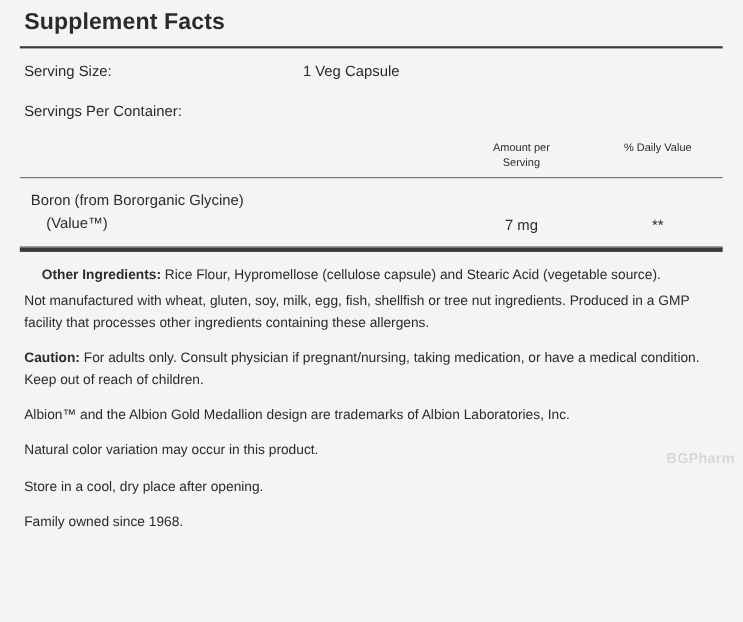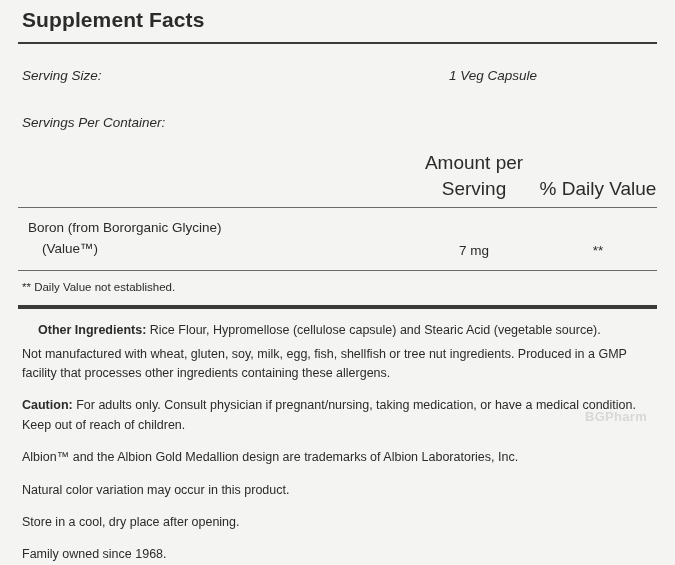--- a/index.html
+++ b/index.html
@@ -34,36 +34,35 @@
   .rule-medium {
     border-bottom: 1px solid #6a6a6a;
   }
   .rule-thick {
     border-bottom: 4px solid #3a3a3a;
   }
   .serving-row {
     display: flex;
     align-items: baseline;
     font-size: 13.5px;
-    padding: 24px 0 8px 4px;
-    font-style: italic;
+    padding: 13px 0 8px 4px;
   }
   .serving-label {
     flex: 0 0 auto;
   }
   .serving-value {
     flex: 1 1 auto;
-    text-align: right;
+    text-align: center;
     padding-right: 120px;
   }
   .amt-header {
     display: flex;
     justify-content: flex-end;
-    align-items: flex-end;
-    font-size: 19px;
+    align-items: flex-start;
+    font-size: 10px;
     padding: 12px 0 6px 0;
   }
   .amt-col {
     width: 130px;
     text-align: center;
     line-height: 1.35;
   }
   .dv-col {
     width: 118px;
     text-align: center;
@@ -100,21 +99,21 @@
   }
   .body-block p.tight {
     margin-bottom: 4px;
     margin-left: 16px;
   }
   .lead {
     font-weight: bold;
   }
   .watermark {
     position: absolute;
-    right: 28px;
+    right: 7px;
     bottom: 6px;
     font-size: 13px;
     font-weight: bold;
     color: #d8d8d6;
     letter-spacing: 0.3px;
     text-align: center;
   }
 </style>
 </head>
 <body>
@@ -147,21 +146,20 @@
     <div class="nutrient-name">
       <span>Boron (from Bororganic Glycine)</span>
       <span class="indent">(Value™)</span>
     </div>
     <div class="amt-col">7 mg</div>
     <div class="dv-col">**</div>
   </div>
 
   <div class="rule-medium"></div>
 
-  <div class="footnote">** Daily Value not established.</div>
 
   <div class="rule-thick"></div>
 
   <div class="body-block">
     <p class="tight">
       <span class="lead">Other Ingredients:</span><span> Rice Flour, Hypromellose (cellulose capsule) and Stearic Acid (vegetable source).</span>
     </p>
     <p>Not manufactured with wheat, gluten, soy, milk, egg, fish, shellfish or tree nut ingredients. Produced in a GMP facility that processes other ingredients containing these allergens.</p>
     <p>
       <span class="lead">Caution:</span><span> For adults only. Consult physician if pregnant/nursing, taking medication, or have a medical condition. Keep out of reach of children.</span>

